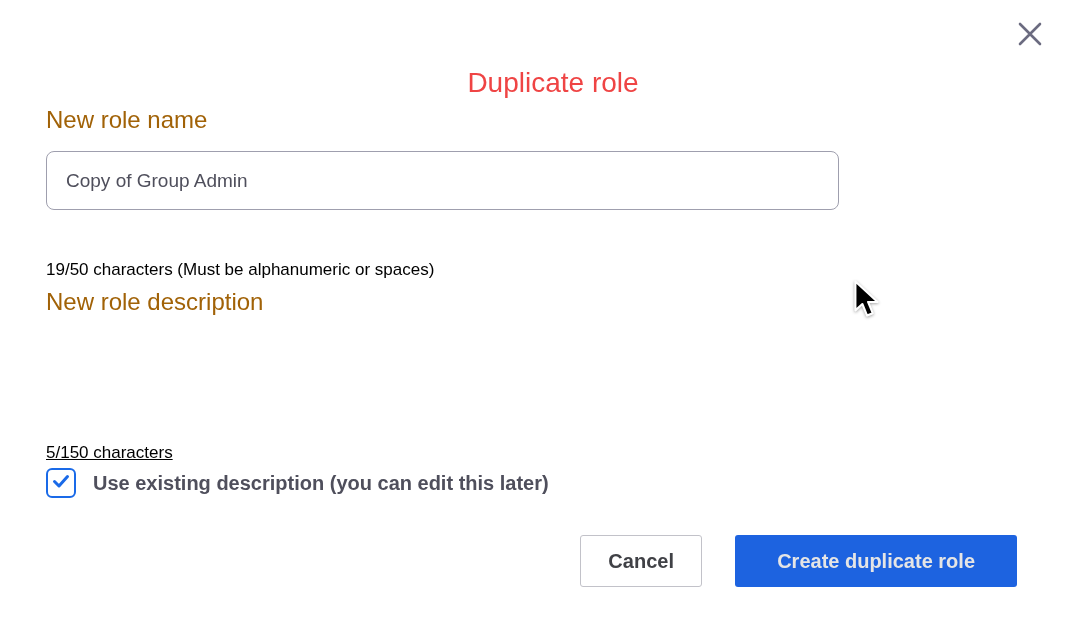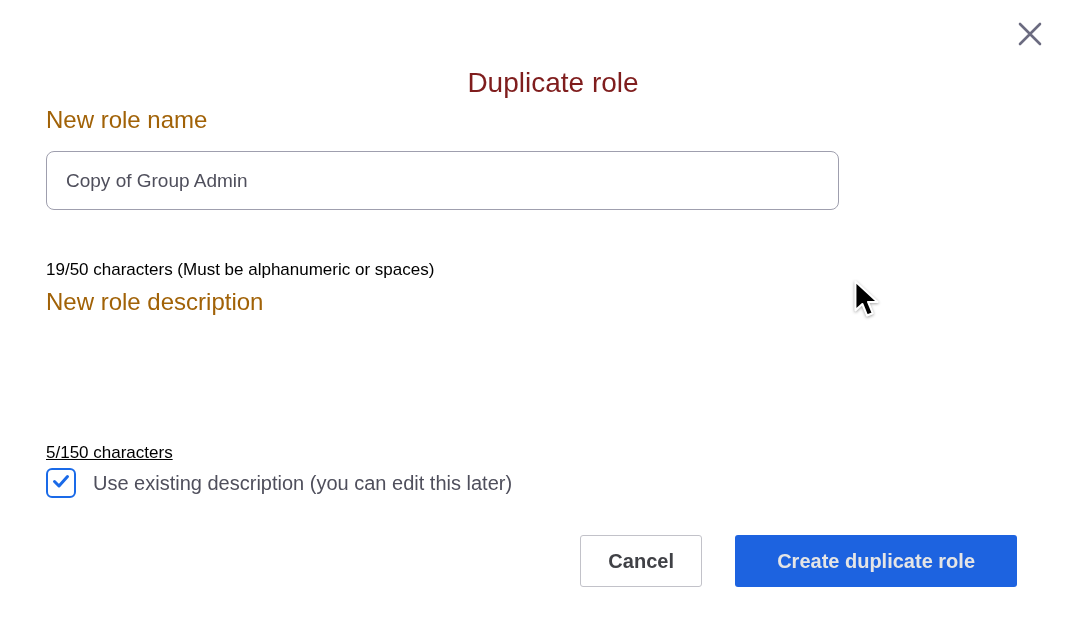--- a/index.html
+++ b/index.html
@@ -17,21 +17,21 @@
     width: 28px; height: 28px;
     background: none; border: none; cursor: pointer;
     display: flex; align-items: center; justify-content: center;
   }
   .close-btn svg { display: block; }
 
   .dialog-title {
     position: absolute; top: 66px; left: 0; width: 100%;
     text-align: center;
     font-size: 28px; line-height: 34px; font-weight: 500;
-    color: #7f1d1d;
+    color: #ef4444;
     padding-left: 38px;
   }
 
   .field-label {
     position: absolute; left: 46px;
     font-size: 24px; line-height: 23px;
     color: #a16207;
   }
   .label-name { top: 108px; }
   .label-desc { top: 290px; }
@@ -72,20 +72,21 @@
     border: 2px solid var(--checkbox-blue, #1a6ae8);
     border-radius: 6px;
     background: #fff;
     display: flex; align-items: center; justify-content: center;
     flex: 0 0 auto;
   }
   .checkbox-label {
     margin-left: 17px;
     font-size: 20px; line-height: 25px;
     color: #4f4f5c;
+    font-weight: bold;
   }
 
   .footer {
     position: absolute; top: 535px; right: 51px;
     display: flex; gap: 33px;
   }
   .btn {
     height: 52px;
     border-radius: 3px;
     font-family: "Liberation Sans", sans-serif;

